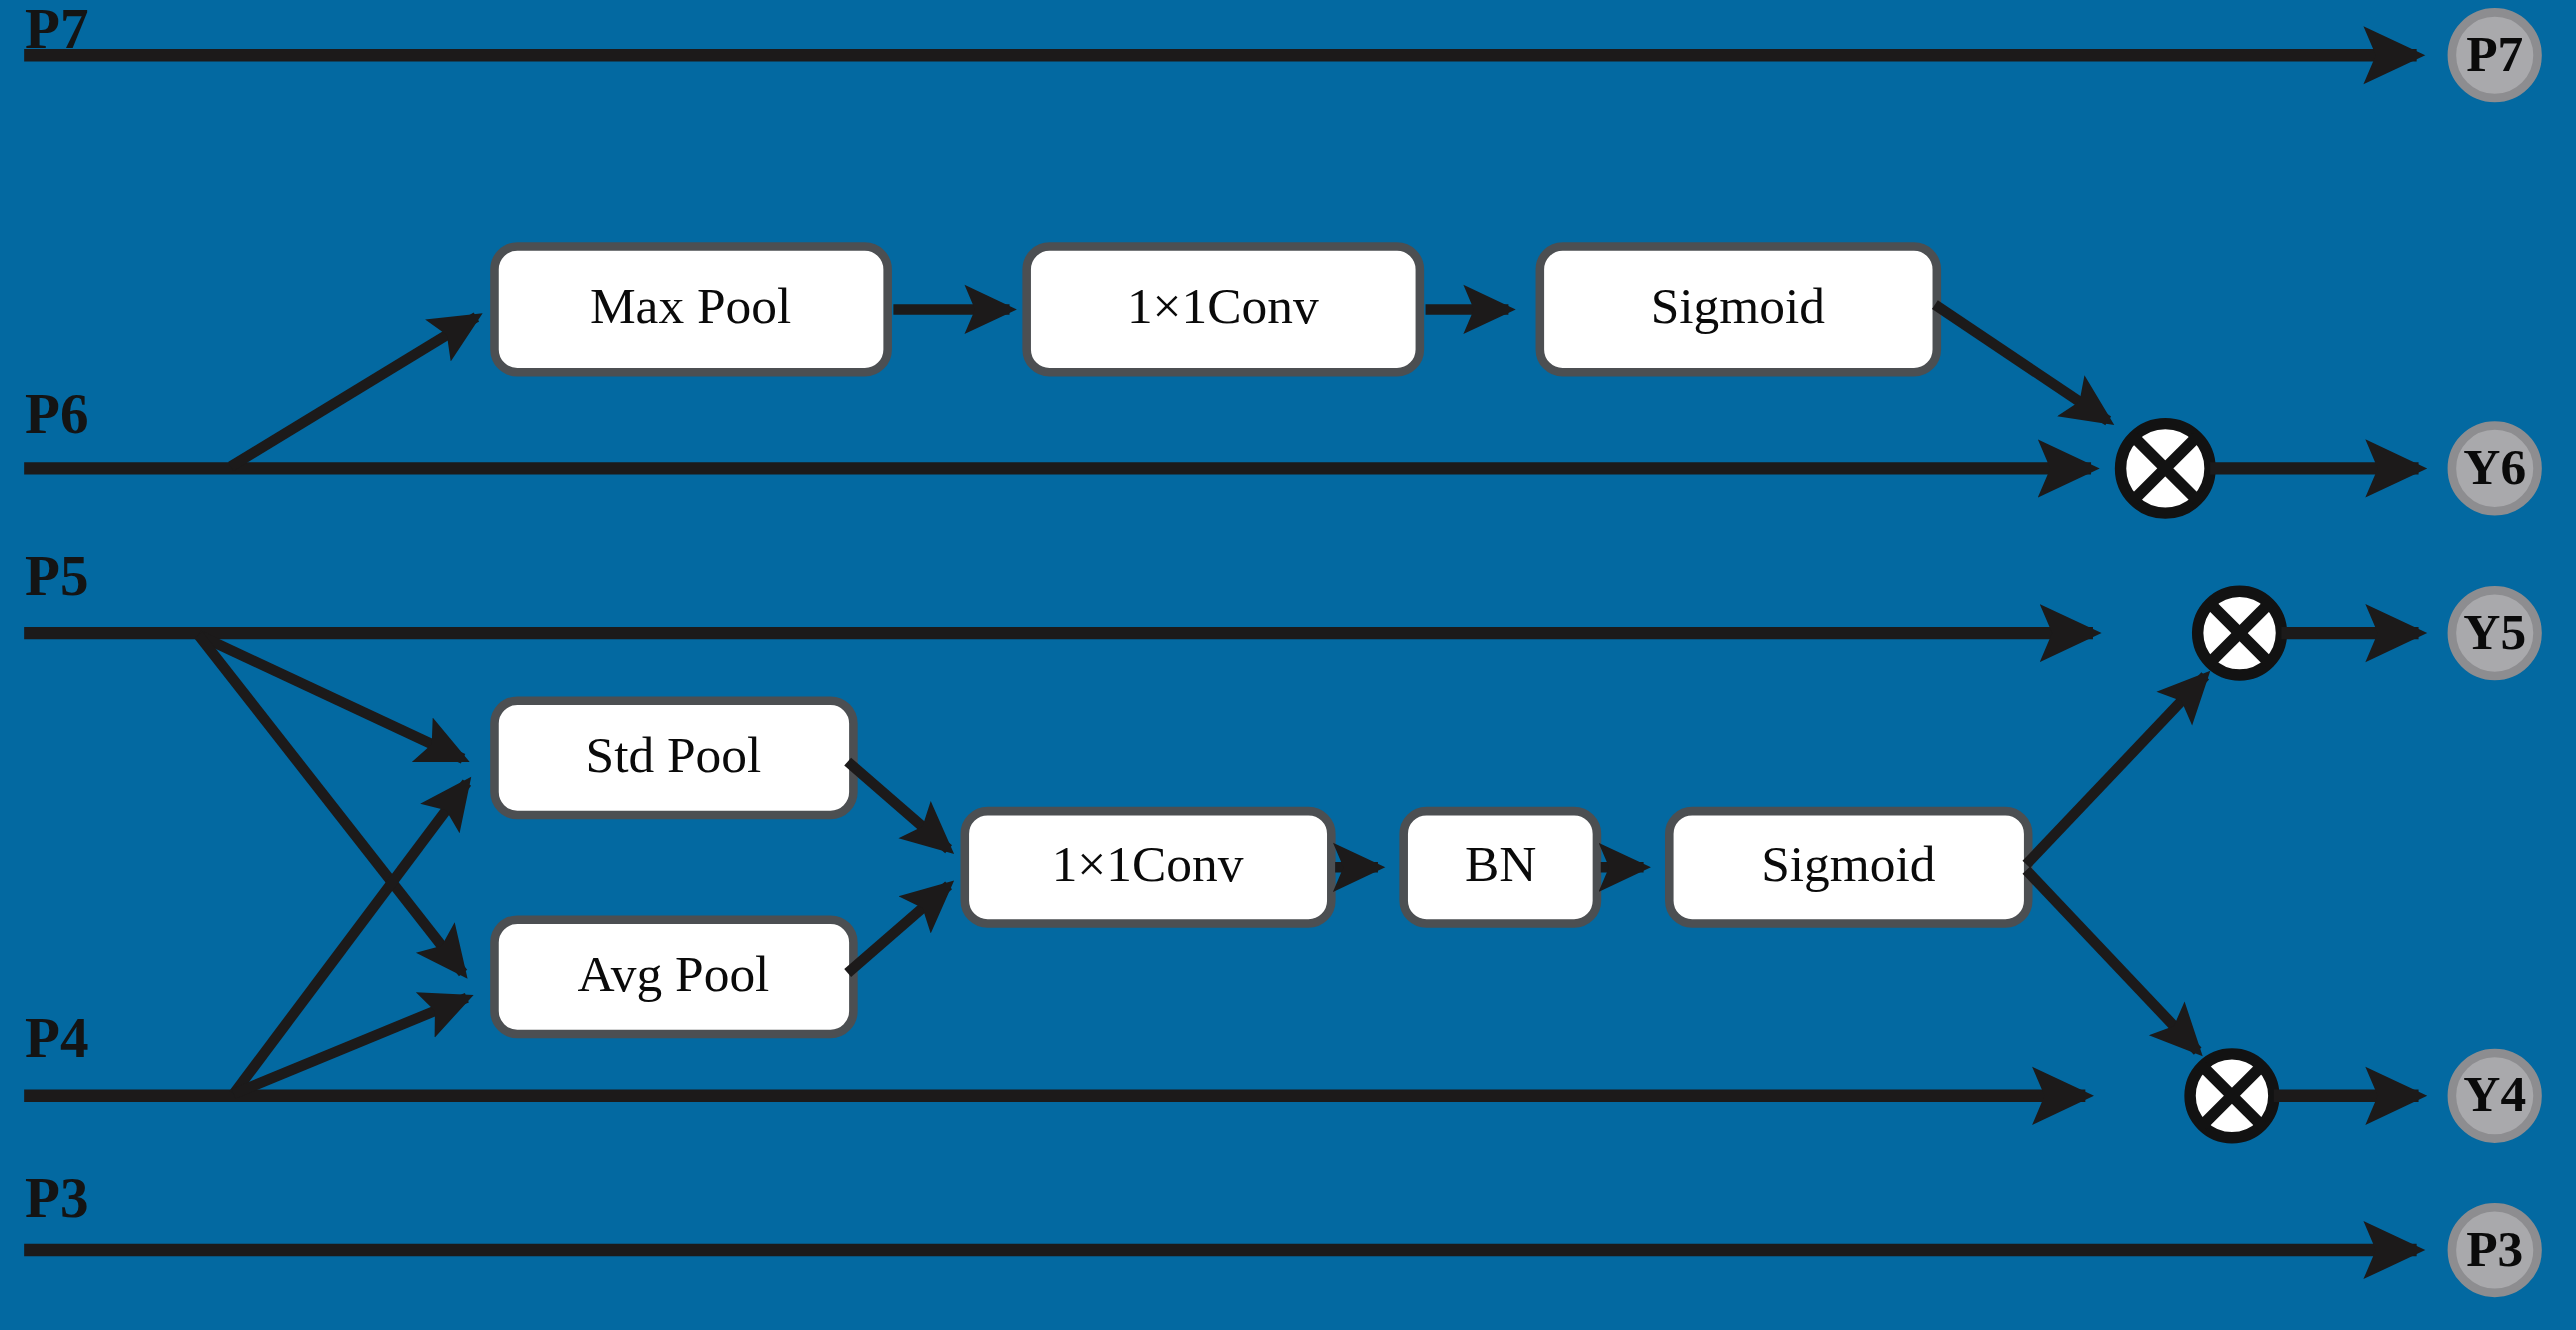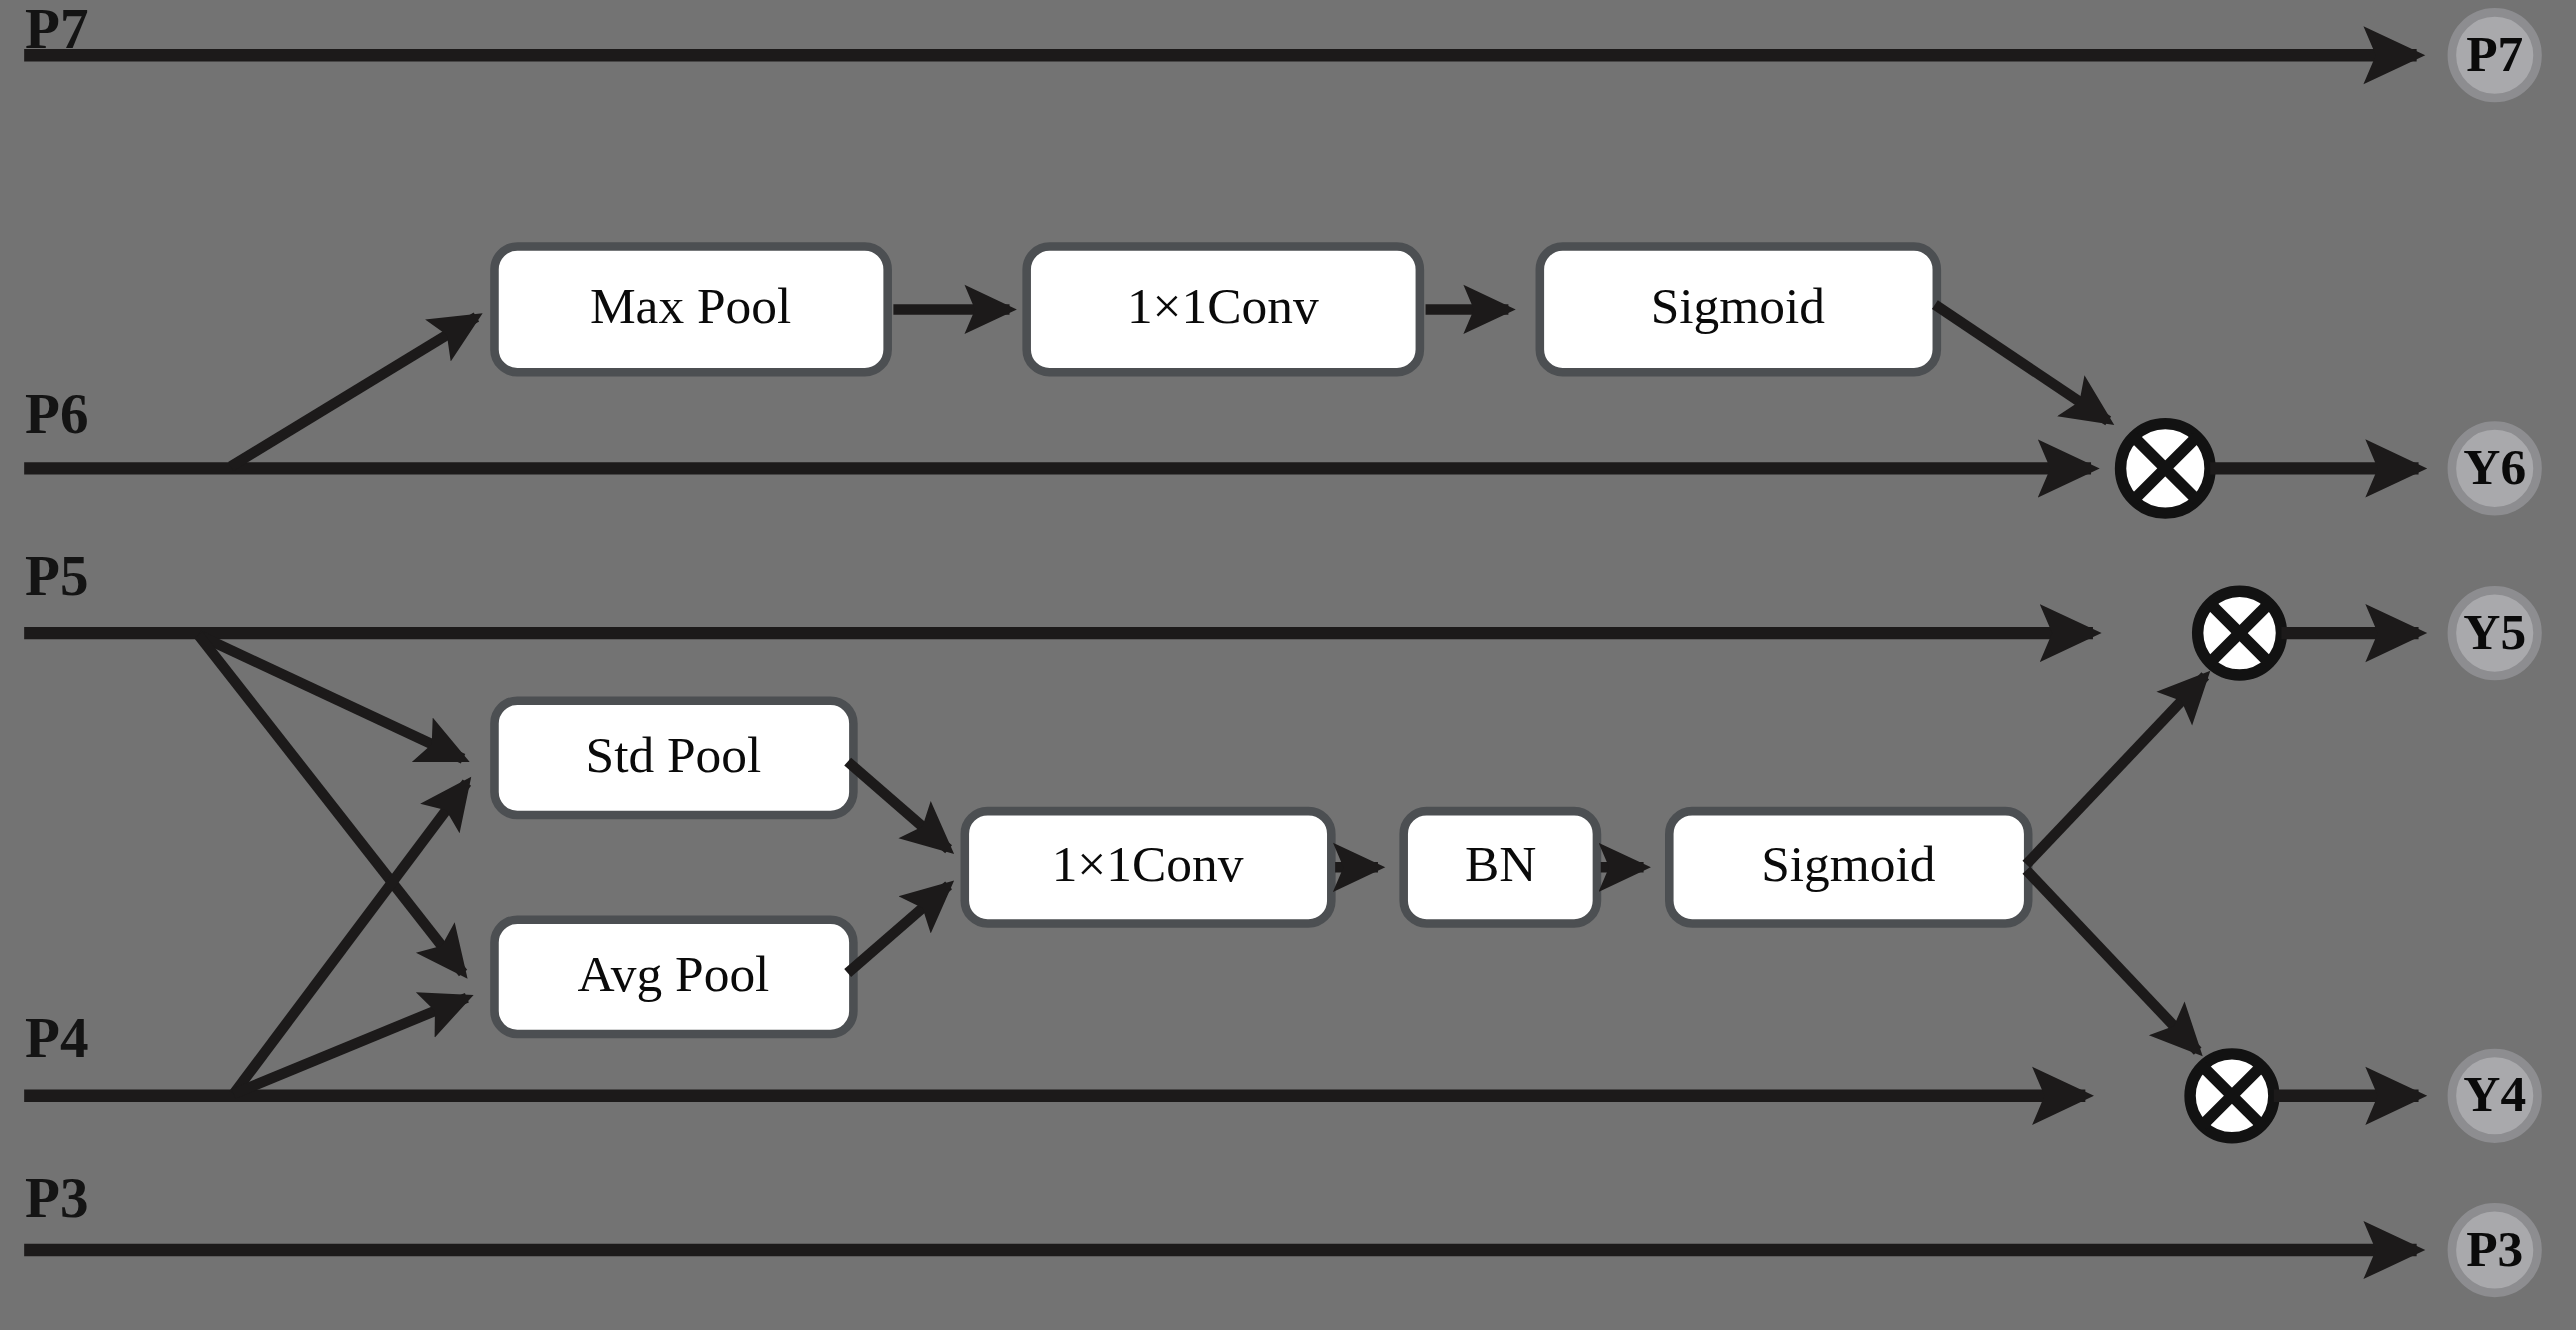--- a/index.html
+++ b/index.html
@@ -7,21 +7,21 @@
     padding: 0;
     background: #ffffff;
   }
   body {
     font-family: "Liberation Serif", "DejaVu Serif", serif;
   }
   #diagram-root {
     position: relative;
     width: 2576px;
     height: 1330px;
-    background: #737373;
+    background: #0369a1;
     overflow: hidden;
   }
   svg#diagram-svg {
     position: absolute;
     left: 0; top: 0;
     width: 2576px;
     height: 1330px;
   }
   .row-label {
     font-family: "Liberation Serif", "DejaVu Serif", serif;

